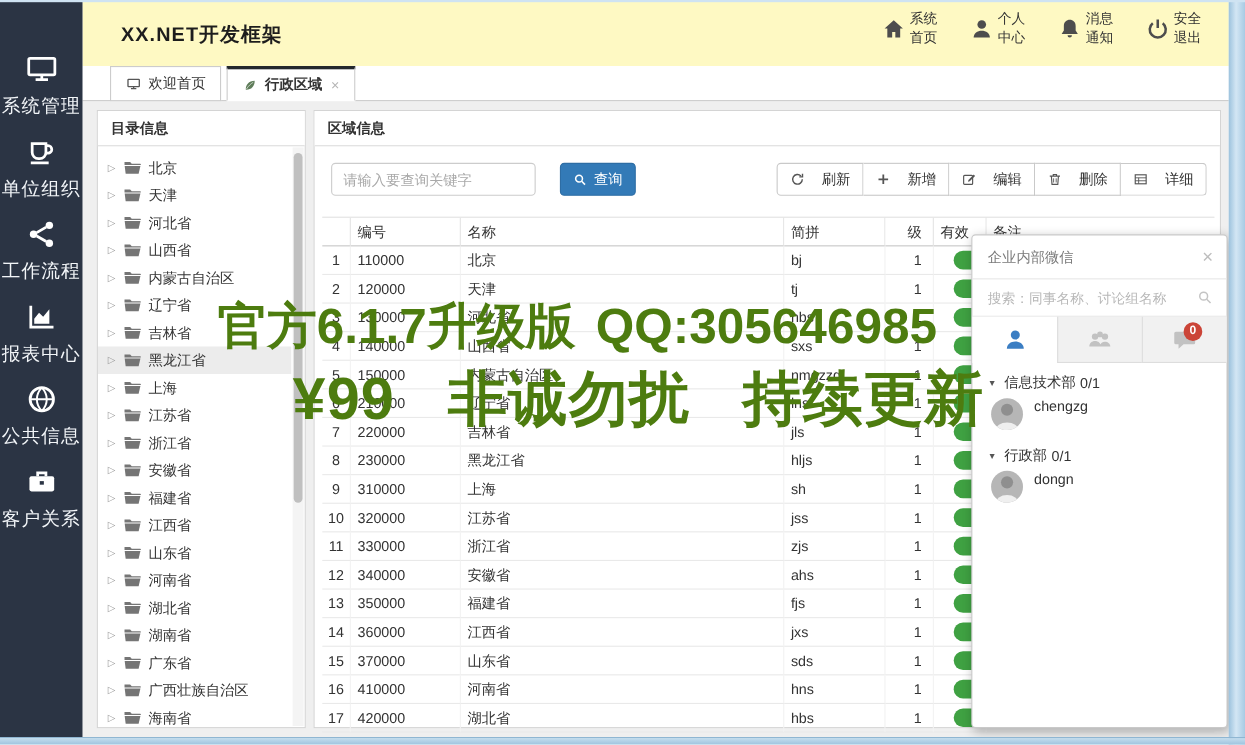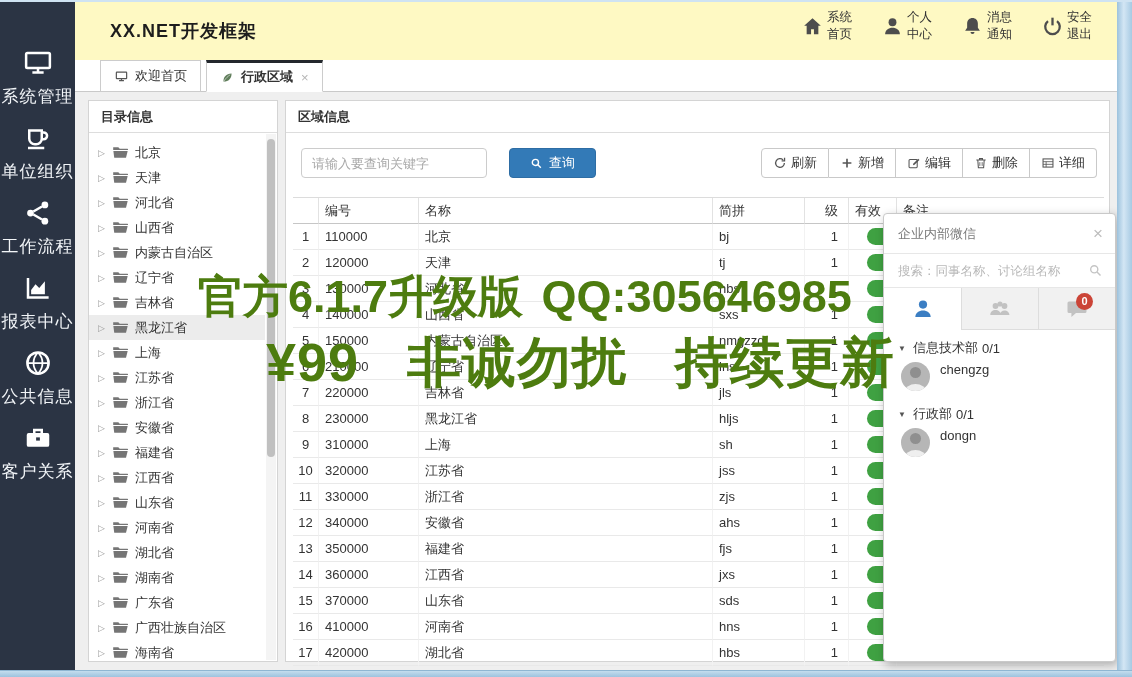--- a/index.html
+++ b/index.html
@@ -54,26 +54,26 @@
   .tree-item.selected { background:#ececec; }
   .caret { font-size:9px; color:#9a9a9a; width:8px; }
   .folder-icon { width:17px; height:13px; color:#757575; flex:0 0 auto; }
   .tree-scroll { position:absolute; top:33px; right:1px; bottom:1px; width:10px; background:#f4f4f4; }
   .tree-thumb { position:absolute; top:5px; left:1px; width:8px; height:318px; background:#c0c0c0; border-radius:4px; }
 
   
   .region-panel { left:285px; top:100px; width:825px; height:562px; }
   .search-input { position:absolute; left:15px; top:47px; width:186px; height:30px; border:1px solid #ccc; border-radius:4px; padding:0 10px; font-size:13px; color:#333; outline:none; font-family:inherit; }
   .search-input::placeholder { color:#a9a9a9; }
-  .query-btn { position:absolute; left:223px; top:47px; height:30px; padding:0 20px; background:#337ab7; border:1px solid #2e6da4; border-radius:4px;
+  .query-btn { position:absolute; left:223px; top:47px; height:30px; padding:0 11px; background:#337ab7; border:1px solid #2e6da4; border-radius:4px;
     color:#fff; font-size:13px; display:flex; align-items:center; gap:6px; cursor:pointer; font-family:inherit; }
   .query-btn .q-icon { width:13px; height:13px; color:#fff; }
 
   .toolbar { position:absolute; right:12px; top:47px; height:30px; display:flex; }
-  .tool-btn { height:30px; padding:0 11px; background:#fff; border:1px solid #c9c9c9; border-left:none; display:flex; align-items:center; gap:4px;
+  .tool-btn { height:30px; padding:0 11px; background:#fff; border:1px solid #c9c9c9; border-left:none; display:flex; align-items:center; gap:15px;
     font-size:13px; color:#333; cursor:pointer; font-family:inherit; }
   .tool-btn:first-child { border-left:1px solid #c9c9c9; border-radius:4px 0 0 4px; }
   .tool-btn:last-child { border-radius:0 4px 4px 0; }
   .tool-btn .b-icon { width:14px; height:14px; color:#555; }
 
   .grid-cols { display:grid; grid-template-columns:26px 100px 294px 92px 44px 48px minmax(0,1fr); }
   .tbl { position:absolute; left:7px; top:96px; width:811px; }
   .tbl-head { border-top:1px solid #dcdcdc; }
   .tbl-head > div { height:26px; line-height:25px; font-size:13px; color:#333; padding-left:6px; border-bottom:1px solid #c6c6c6; border-right:1px solid #e2e2e2; background:#fff; }
   .tbl-head > div:last-child { border-right:none; }

